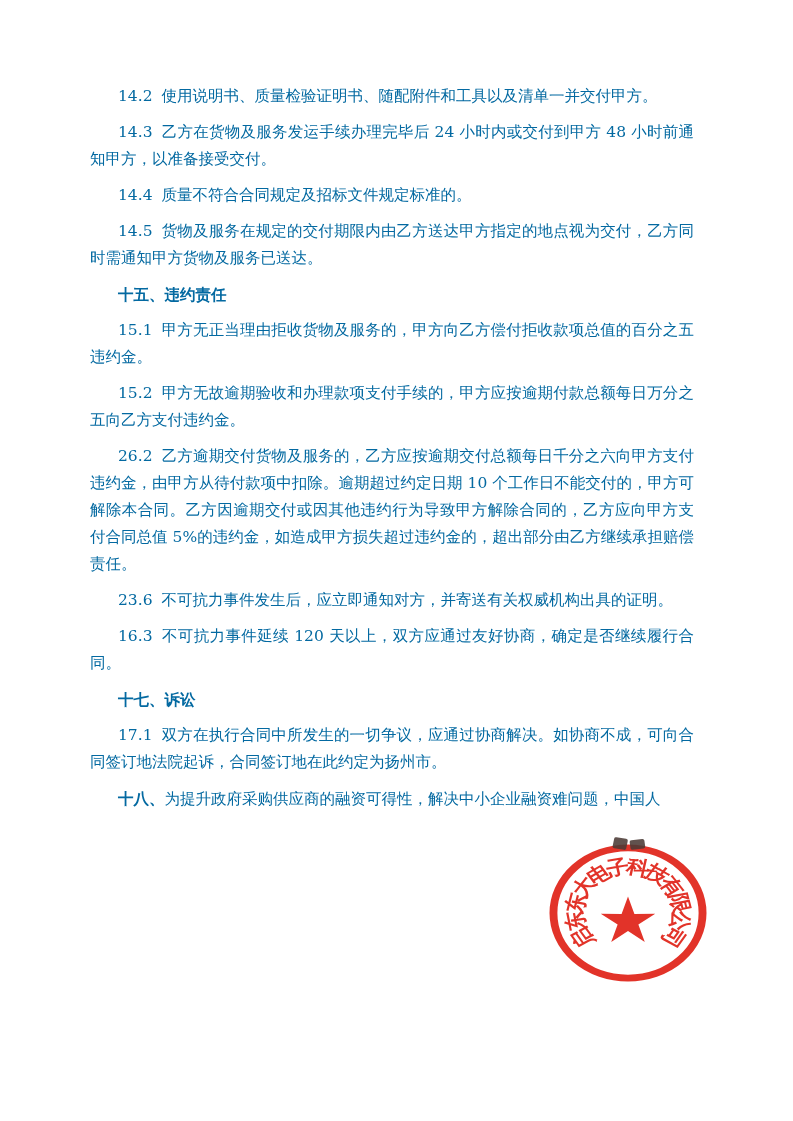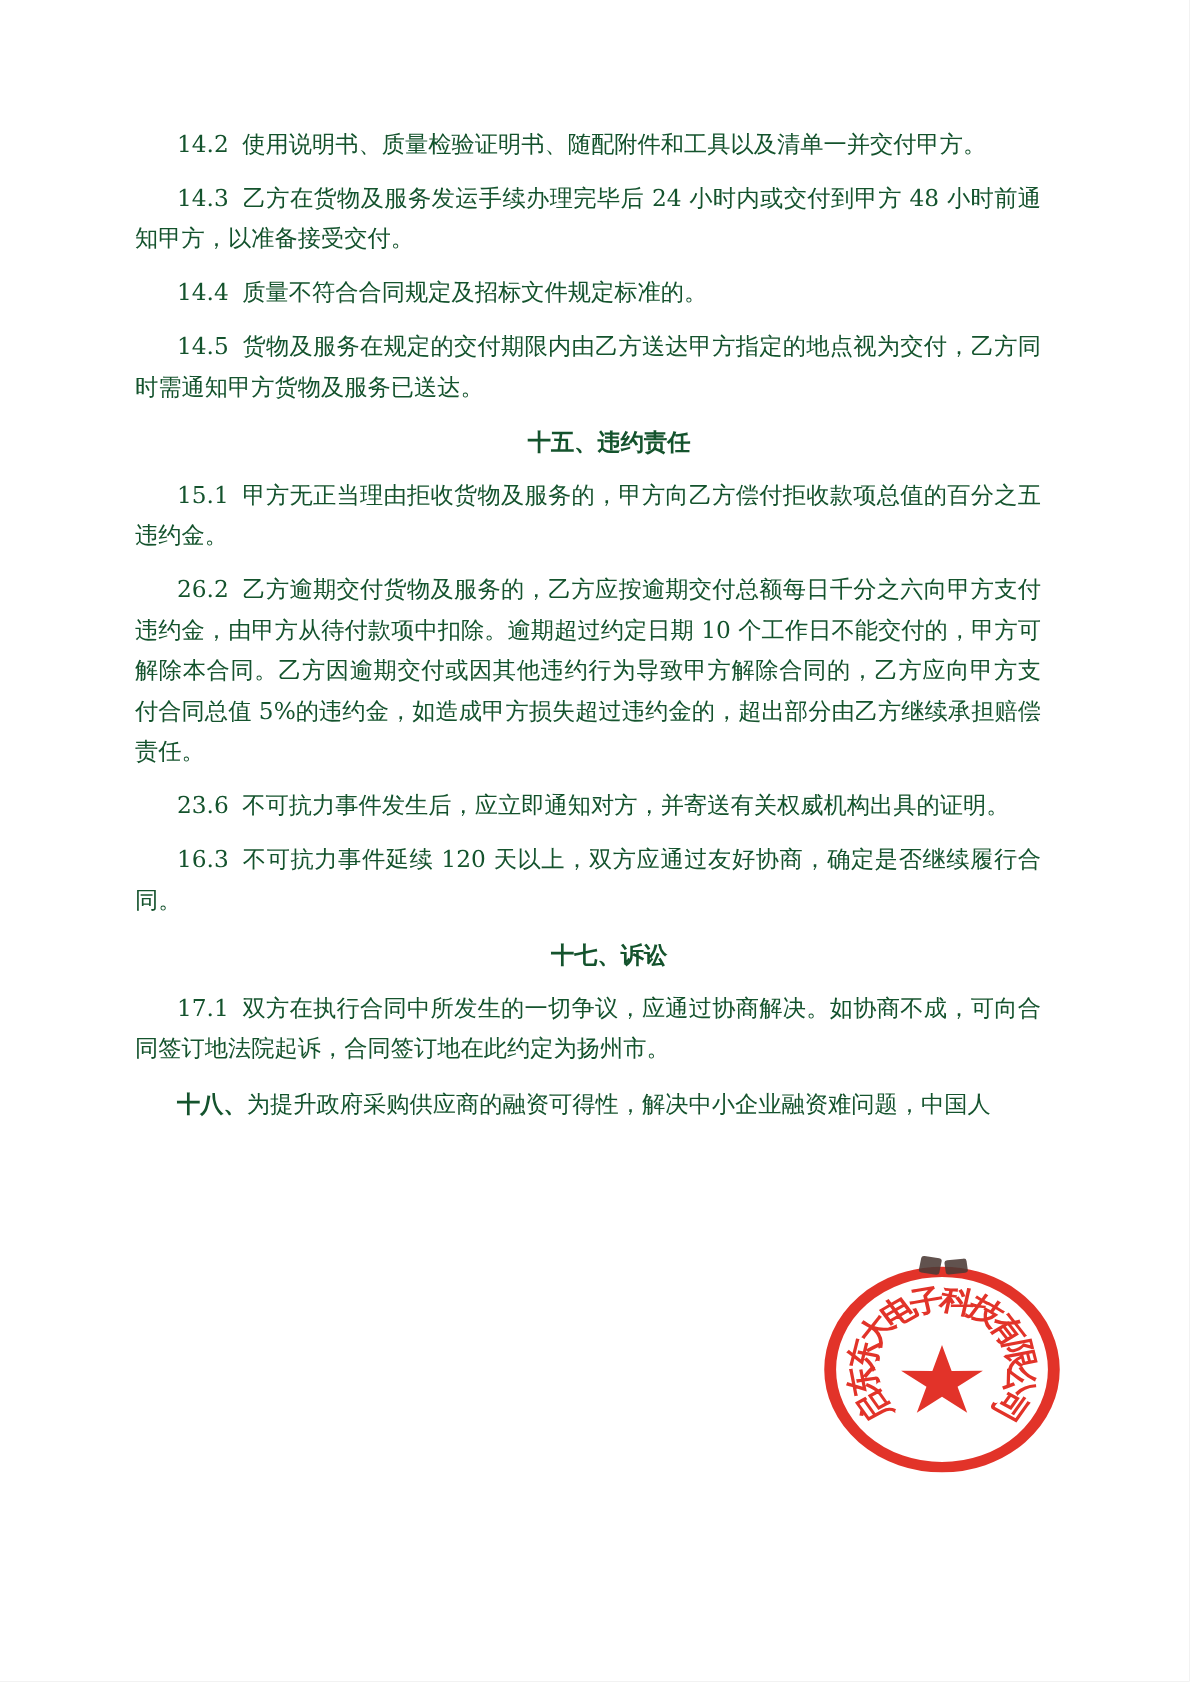--- a/index.html
+++ b/index.html
@@ -17,25 +17,25 @@
     width:604px;
     color:#2e2e2e;
   }
   .content p, .content h3{
     margin:0 0 9px 0;
     font-size:15.5px;
     line-height:27px;
     text-align:justify;
     text-indent:28px;
     font-weight:normal;
-    color:#14532d;
+    color:#0369a1;
   }
   .content h3{
     font-weight:bold;
-    text-align:center;
+    text-align:left;
   }
   .num{ margin-right:9px; }
   .lead{ font-weight:bold; }
   .seal{
     position:absolute;
     left:549px;top:844px;
     width:158px;height:138px;
     mix-blend-mode:multiply;
     opacity:0.93;
     overflow:visible;
@@ -57,20 +57,21 @@
     <p class="clause"><span class="num">14.3</span><span>乙方在货物及服务发运手续办理完毕后 24 小时内或交付到甲方 48 小时前通知甲方，以准备接受交付。</span></p>
 
     <p class="clause"><span class="num">14.4</span><span>质量不符合合同规定及招标文件规定标准的。</span></p>
 
     <p class="clause"><span class="num">14.5</span><span>货物及服务在规定的交付期限内由乙方送达甲方指定的地点视为交付，乙方同时需通知甲方货物及服务已送达。</span></p>
 
     <h3>十五、违约责任</h3>
 
     <p class="clause"><span class="num">15.1</span><span>甲方无正当理由拒收货物及服务的，甲方向乙方偿付拒收款项总值的百分之五违约金。</span></p>
 
+    <p class="clause"><span class="num">15.2</span><span>甲方无故逾期验收和办理款项支付手续的，甲方应按逾期付款总额每日万分之五向乙方支付违约金。</span></p>
 
     <p class="clause"><span class="num">26.2</span><span>乙方逾期交付货物及服务的，乙方应按逾期交付总额每日千分之六向甲方支付违约金，由甲方从待付款项中扣除。逾期超过约定日期 10 个工作日不能交付的，甲方可解除本合同。乙方因逾期交付或因其他违约行为导致甲方解除合同的，乙方应向甲方支付合同总值 5%的违约金，如造成甲方损失超过违约金的，超出部分由乙方继续承担赔偿责任。</span></p>
 
 
 
 
     <p class="clause"><span class="num">23.6</span><span>不可抗力事件发生后，应立即通知对方，并寄送有关权威机构出具的证明。</span></p>
 
     <p class="clause"><span class="num">16.3</span><span>不可抗力事件延续 120 天以上，双方应通过友好协商，确定是否继续履行合同。</span></p>
 

